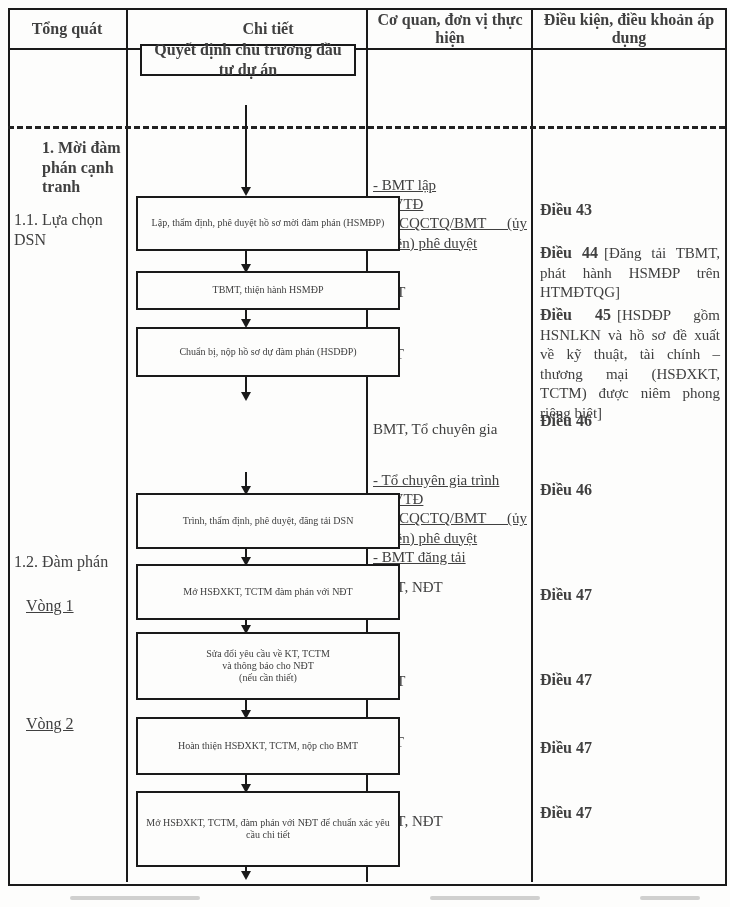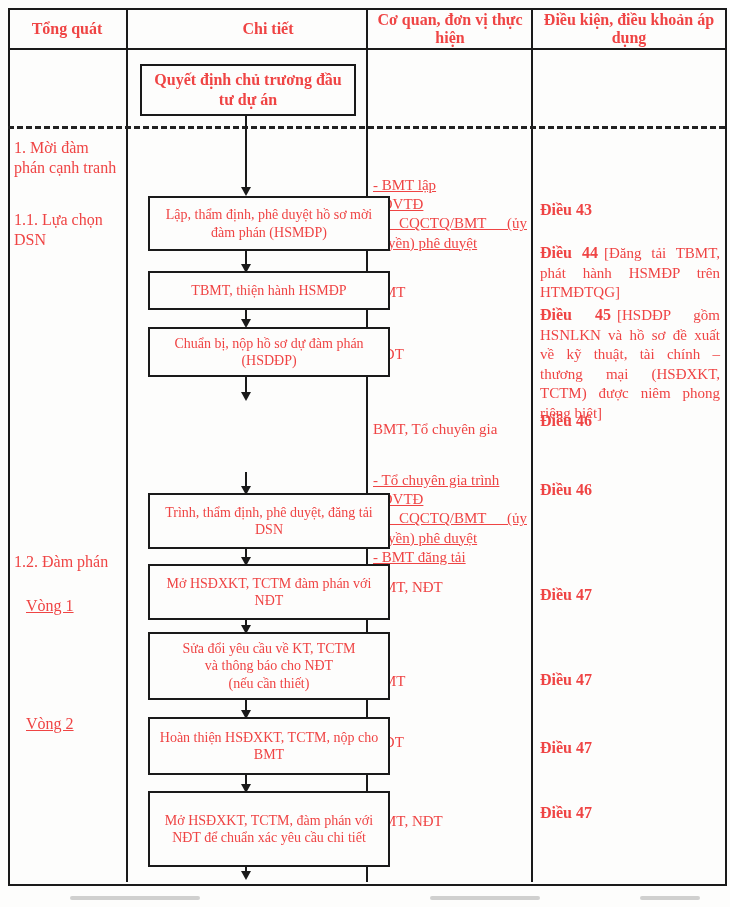--- a/index.html
+++ b/index.html
@@ -1,39 +1,39 @@
 <!DOCTYPE html>
 <html><head>
 <meta charset="utf-8">
 <style>
   html,body{margin:0;padding:0;}
   .page{
     position:relative;width:730px;height:907px;background:#fdfdfc;
-    font-family:"Liberation Serif","DejaVu Serif",serif;color:#ef4444;
+    font-family:"Liberation Serif","DejaVu Serif",serif;color:#404040;
     overflow:hidden;
   }
   
   .frame{position:absolute;left:8px;top:8px;width:715px;height:874px;border:2px solid #1a1a1a;}
   .vline{position:absolute;top:8px;height:874px;width:2px;background:#1a1a1a;}
   .hline-header{position:absolute;left:8px;top:48px;width:717px;height:2px;background:#1a1a1a;}
   .hline-dashed{position:absolute;left:8px;top:126px;width:717px;border-top:3px dashed #222;}
   
   .hcell{
     position:absolute;top:8px;height:42px;display:flex;align-items:center;justify-content:center;
     font-weight:bold;font-size:16px;line-height:1.15;text-align:center;padding:0 4px;box-sizing:border-box;
   }
   
   .ov{position:absolute;left:14px;width:106px;font-size:16px;line-height:1.22;}
-  .ov.bold{font-weight:normal;}
+  .ov.bold{font-weight:bold;margin-left:28px;}
   .ov.underline{text-decoration:underline;margin-left:12px;}
   
   .fbox{
-    position:absolute;left:148px;width:242px;border:2px solid #1a1a1a;background:#fdfdfc;
+    position:absolute;left:136px;width:264px;border:2px solid #1a1a1a;background:#fdfdfc;
     display:flex;align-items:center;justify-content:center;text-align:center;
-    font-size:14px;line-height:1.22;padding:2px 6px;box-sizing:border-box;z-index:2;
+    font-size:10px;line-height:1.22;padding:2px 6px;box-sizing:border-box;z-index:2;
   }
   .fbox span{white-space:pre-line;}
   .fbox.intro{left:140px;width:216px;font-weight:bold;font-size:16px;}
   
   .arrow{position:absolute;left:245px;width:2px;background:#1a1a1a;z-index:1;}
   .arrow.head::after{
     content:"";position:absolute;left:-4px;bottom:-2px;width:0;height:0;
     border-left:5px solid transparent;border-right:5px solid transparent;border-top:9px solid #1a1a1a;
   }
   
@@ -56,21 +56,21 @@
   <div class="vline" style="left:366px"></div>
   <div class="vline" style="left:531px"></div>
   <div class="hline-header"></div>
   <div class="hline-dashed"></div>
 
   <div class="hcell" style="left:8px;width:118px">Tổng quát</div>
   <div class="hcell" style="left:128px;width:280px">Chi tiết</div>
   <div class="hcell" style="left:368px;width:164px">Cơ quan, đơn vị thực hiện</div>
   <div class="hcell" style="left:533px;width:192px">Điều kiện, điều khoản áp dụng</div>
 
-  <div class="fbox intro" style="top:64px;height:52px">
+  <div class="fbox intro" style="top:44px;height:32px">
       <span>Quyết định chủ trương đầu tư dự án</span>
     </div>
 
   <div class="ov bold" style="top:138px">1. Mời đàm phán cạnh tranh</div>
   <div class="ov" style="top:210px">1.1. Lựa chọn DSN</div>
   <div class="ov" style="top:552px">1.2. Đàm phán</div>
   <div class="ov underline" style="top:596px">Vòng 1</div>
   <div class="ov underline" style="top:714px">Vòng 2</div>
 
   <div class="arrow head" style="top:105px;height:89px"></div>

